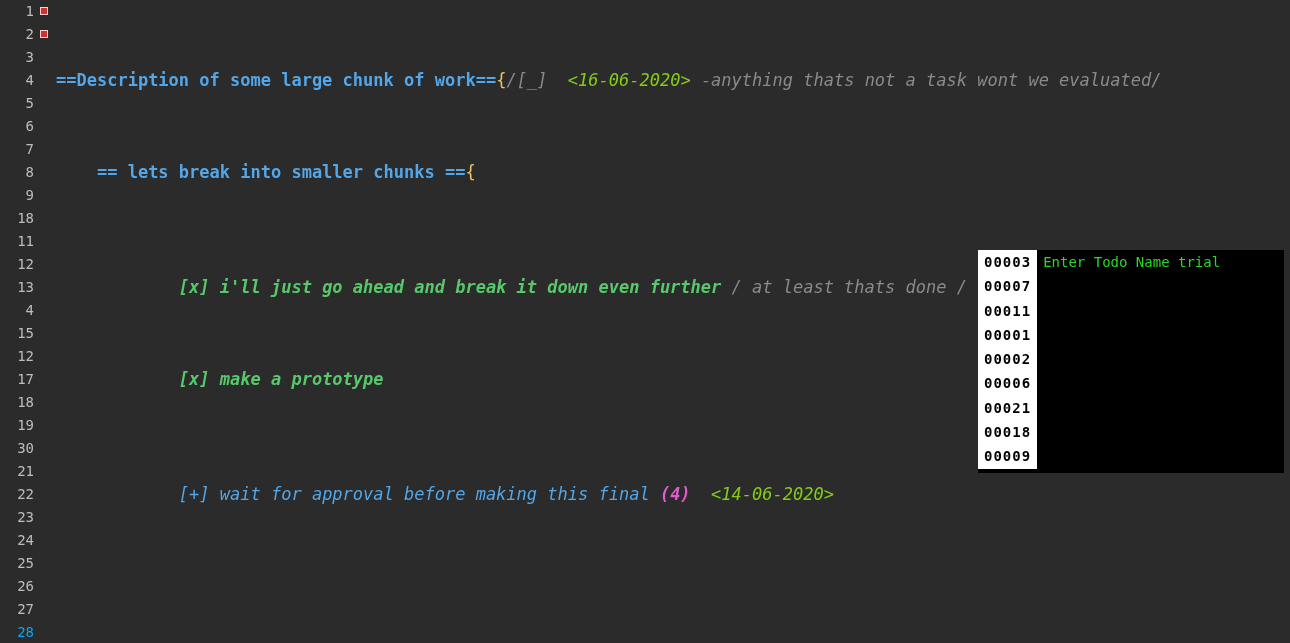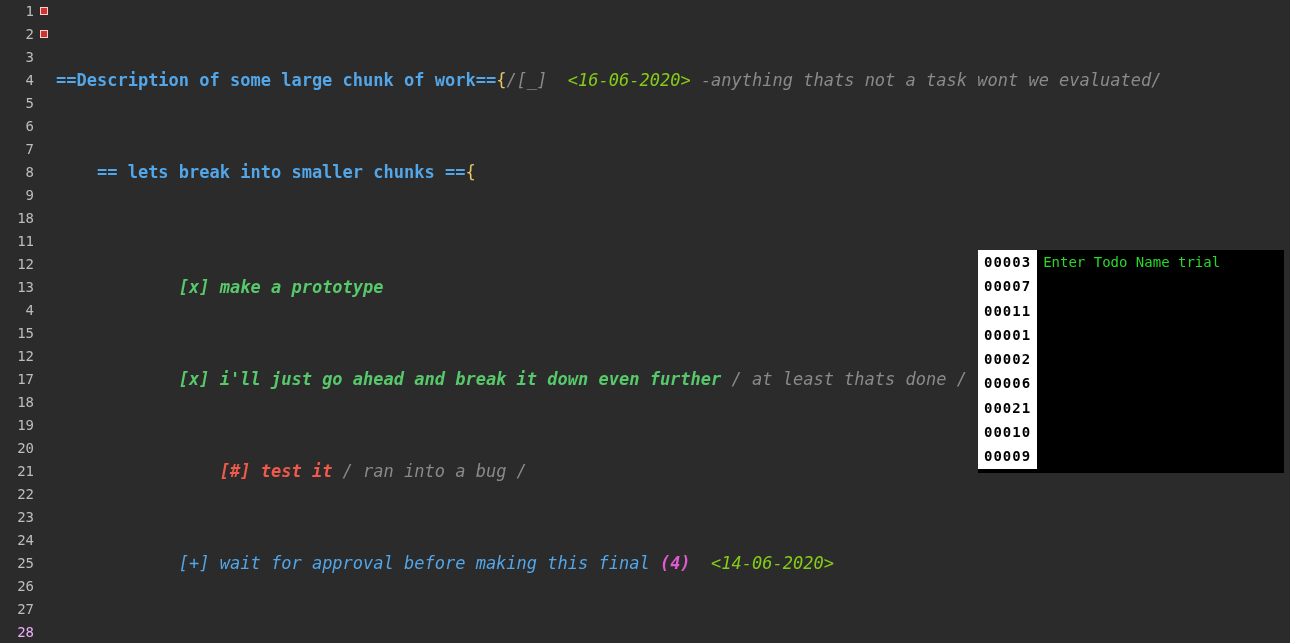--- a/index.html
+++ b/index.html
@@ -24,21 +24,21 @@
     color: #bdbdbd;
     text-align: right;
     padding-right: 6px;
     font-size: 14px;
     user-select: none;
   }
   .gutter div {
     height: 23px;
     line-height: 23px;
   }
-  .gutter .current { color: #f0abfc; }
+  .gutter .current { color: #0ea5e9; }
   .marker-col {
     width: 12px;
     background: #2b2b2b;
     position: relative;
   }
   .marker {
     position: absolute;
     left: 0; width: 8px; height: 8px;
     background: #cc3333;
     border: 1px solid #ffcccc;
@@ -108,21 +108,21 @@
       <div>18</div>
       <div>11</div>
       <div>12</div>
       <div>13</div>
       <div>4</div>
       <div>15</div>
       <div>12</div>
       <div>17</div>
       <div>18</div>
       <div>19</div>
-      <div>20</div>
+      <div>30</div>
       <div>21</div>
       <div>22</div>
       <div>23</div>
       <div>24</div>
       <div>25</div>
       <div>26</div>
       <div>27</div>
       <div class="current">28</div>
     </div>
 
@@ -131,25 +131,24 @@
       <div class="marker" style="top: 30px;"></div>
     </div>
 
   <div class="code">
 
     <div class="row"><span class="c-blue-b">==</span><span class="c-blue-b">Description of some large chunk of work</span><span class="c-blue-b">==</span><span class="c-yellow">{</span><span class="c-gray">/[_]  </span><span class="c-date">&lt;16-06-2020&gt;</span><span class="c-gray"> -anything thats not a task wont we evaluated/</span></div>
 
     <div class="row"><span>    </span><span class="c-blue-b">== lets break into smaller chunks ==</span><span class="c-yellow">{</span></div>
 
 
+    <div class="row"><span>            </span><span class="c-green">[x] </span><span class="c-green">i'll just go ahead and break it down even further </span><span class="c-gray">/ at least thats done /</span></div>
+
     <div class="row"><span>            </span><span class="c-green">[x] </span><span class="c-green">make a prototype</span></div>
 
-    <div class="row"><span>            </span><span class="c-green">[x] </span><span class="c-green">i'll just go ahead and break it down even further </span><span class="c-gray">/ at least thats done /</span></div>
-
-    <div class="row"><span>                </span><span class="c-red">[#] </span><span class="c-red">test it </span><span class="c-gray">/ ran into a bug /</span></div>
 
     <div class="row"><span>            </span><span class="c-blue-i">[+] </span><span class="c-blue-i">wait for approval before making this final </span><span class="c-mag-b">(4)  </span><span class="c-date">&lt;14-06-2020&gt;</span></div>
 
     
 
     
 
     
 
     
@@ -192,19 +191,19 @@
 
   <div class="panel">
     <div class="nums" id="panel-nums">
         <div>00003</div>
         <div>00007</div>
         <div>00011</div>
         <div>00001</div>
         <div>00002</div>
         <div>00006</div>
         <div>00021</div>
-        <div>00010</div>
+        <div>00018</div>
         <div>00009</div>
       </div>
     <div class="msgs" id="panel-msgs"><div>Enter Todo Name trial</div><div>&nbsp;</div><div>&nbsp;</div><div>&nbsp;</div><div>&nbsp;</div><div>&nbsp;</div><div>&nbsp;</div></div>
   </div>
 
 </div>
 
 </body></html>

